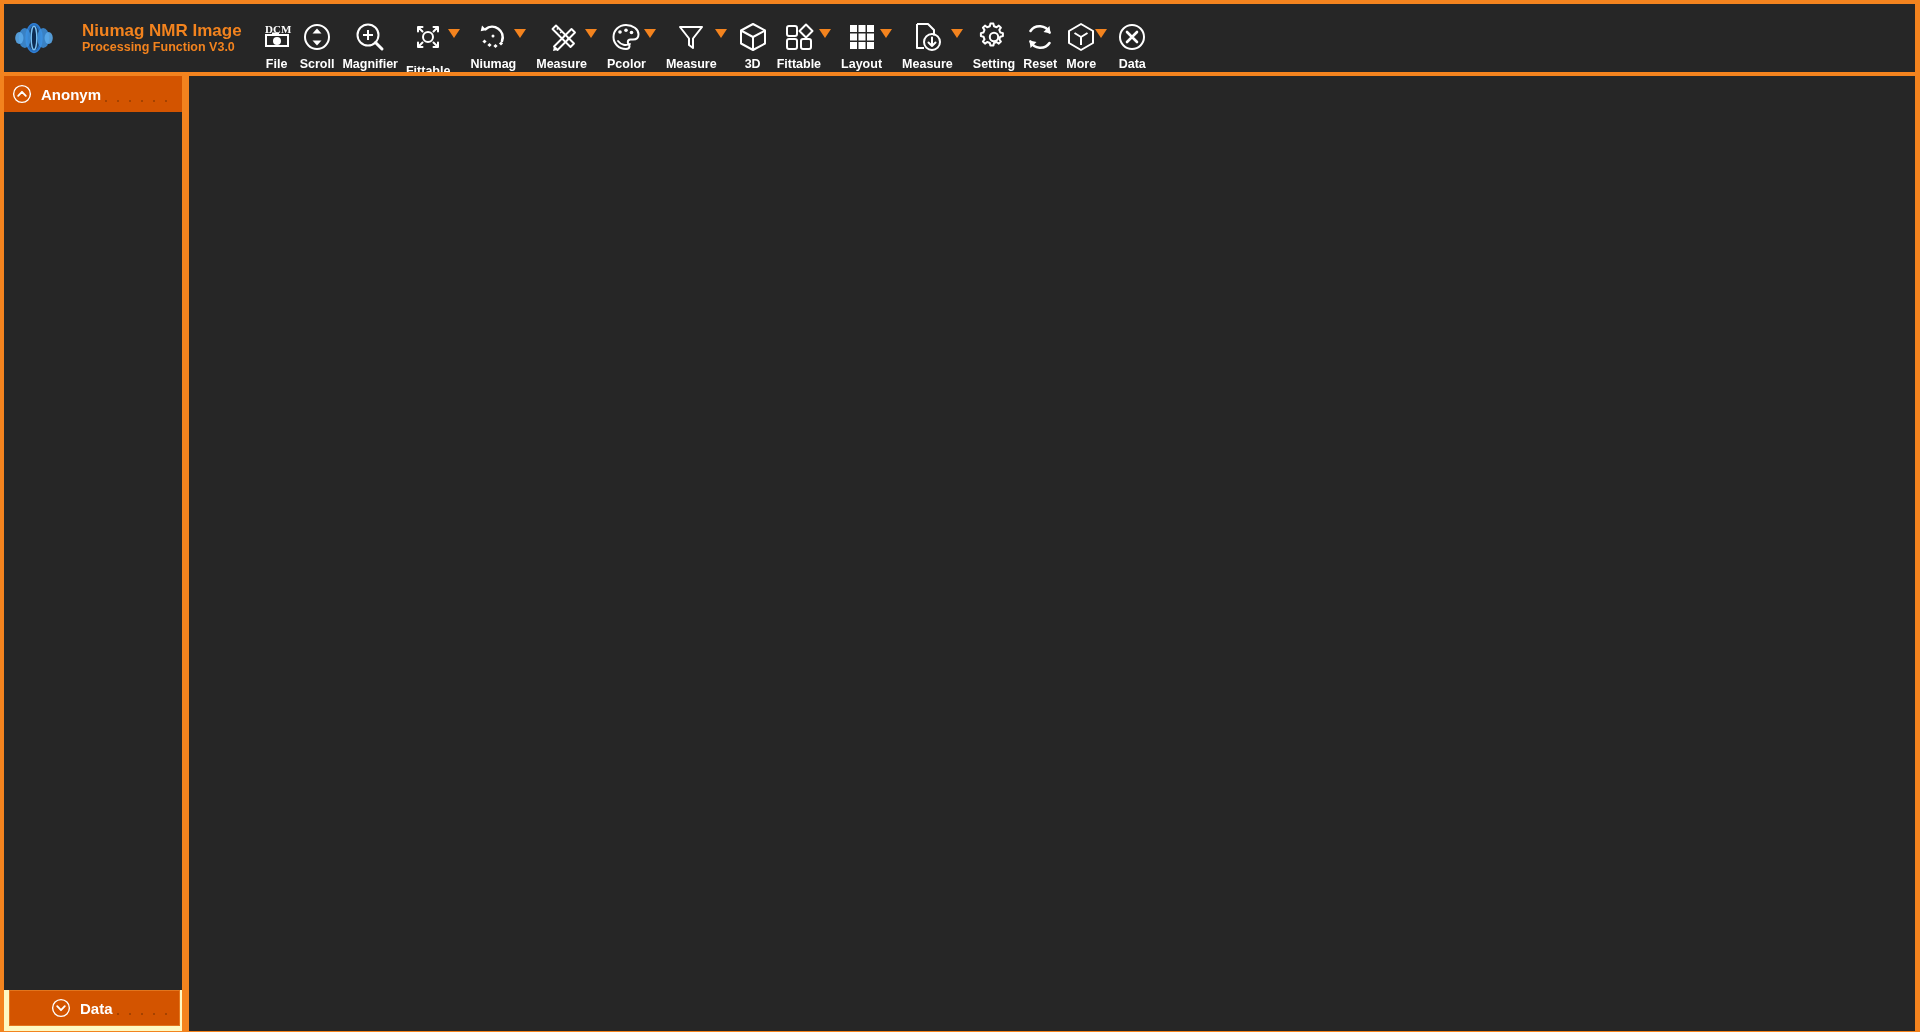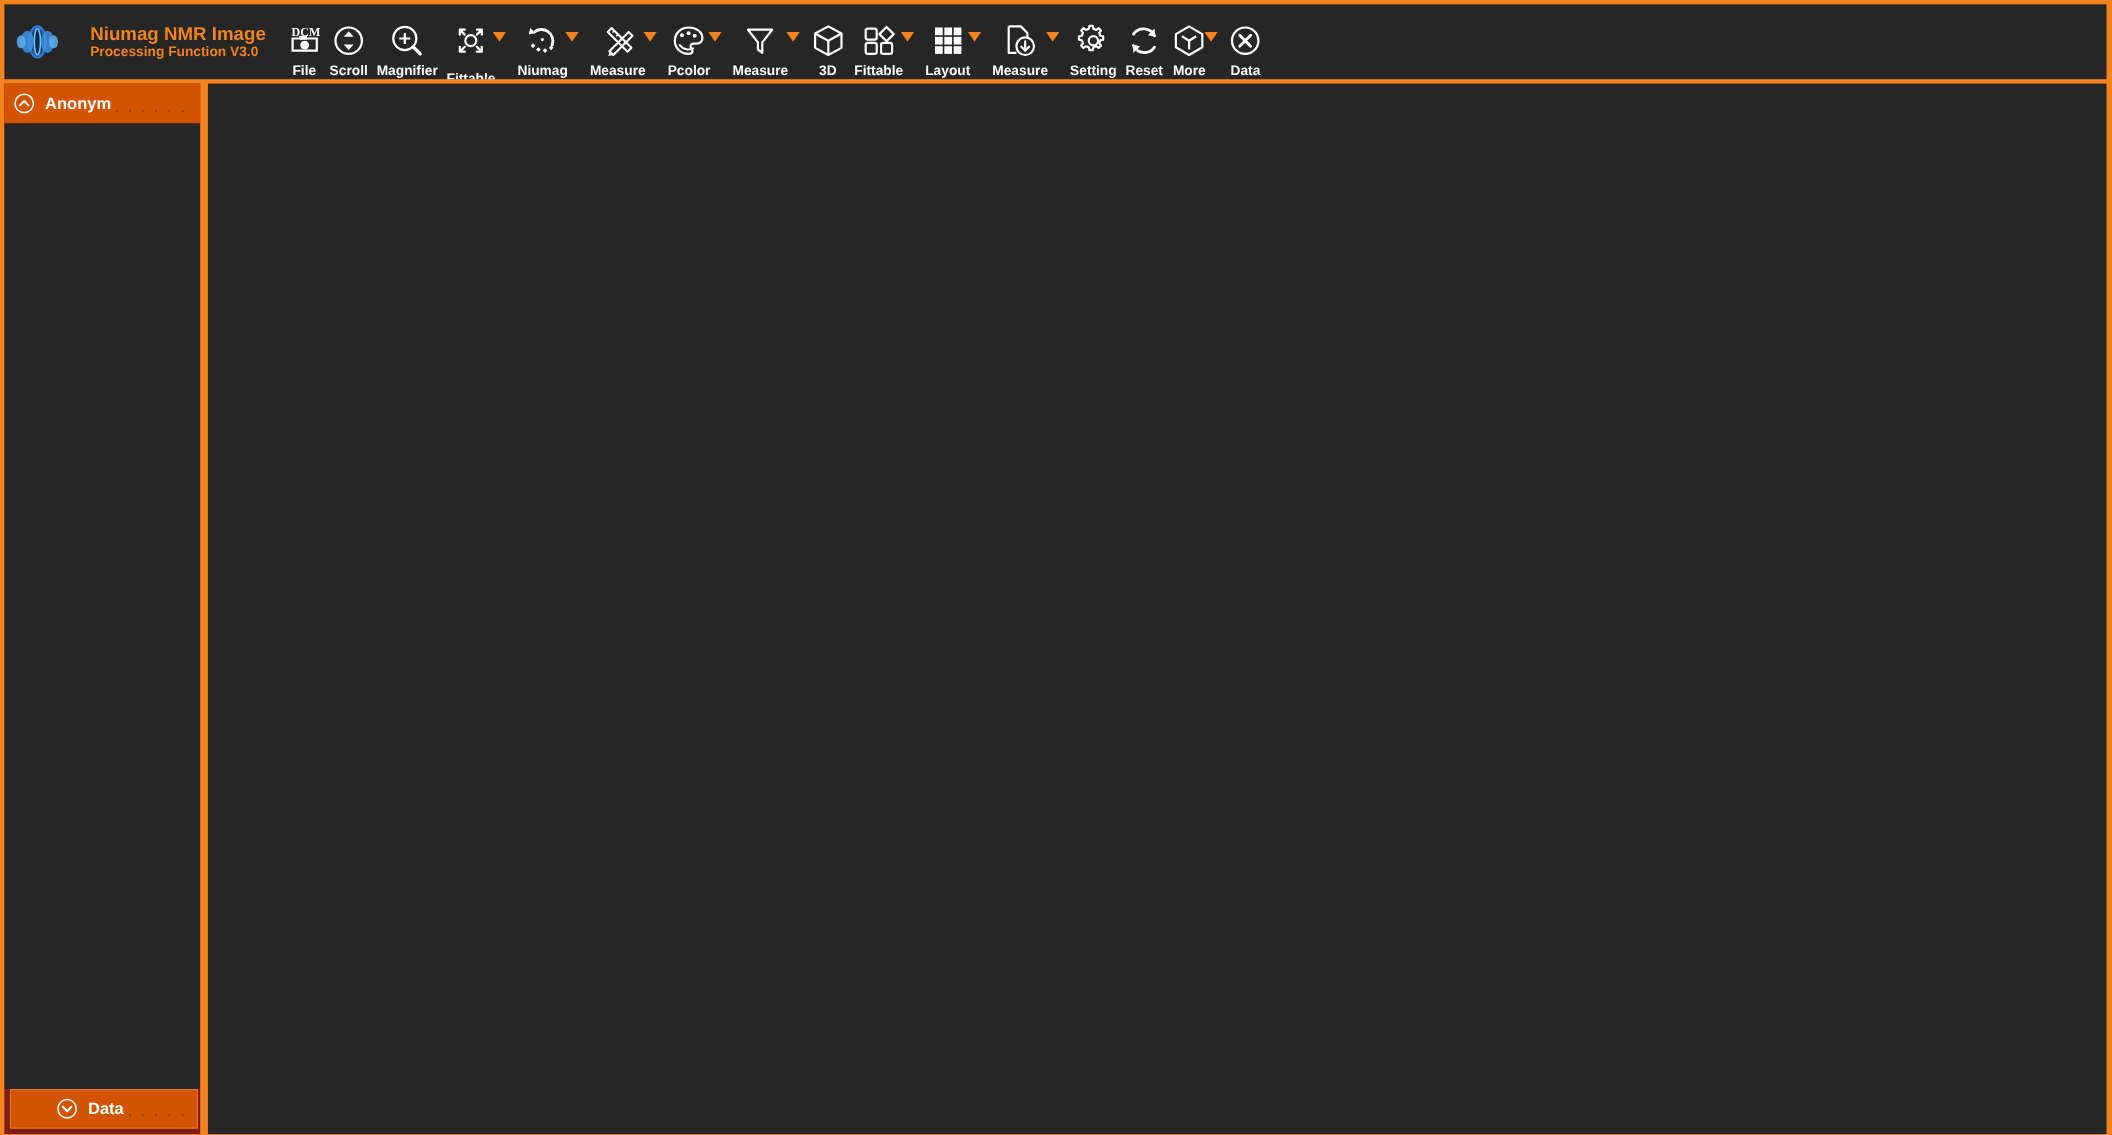--- a/index.html
+++ b/index.html
@@ -127,21 +127,21 @@
     display: flex;
     height: 955px;
     margin-top: 4px;
     box-sizing: border-box;
   }
 
   .sidebar {
     position: relative;
     width: 178px;
     flex: none;
-    background: #7f1d1d;
+    background: #fef9c3;
     display: flex;
     flex-direction: column;
     justify-content: space-between;
     box-sizing: border-box;
     overflow: hidden;
   }
 
   .panel-bar {
     position: relative;
     height: 36px;

